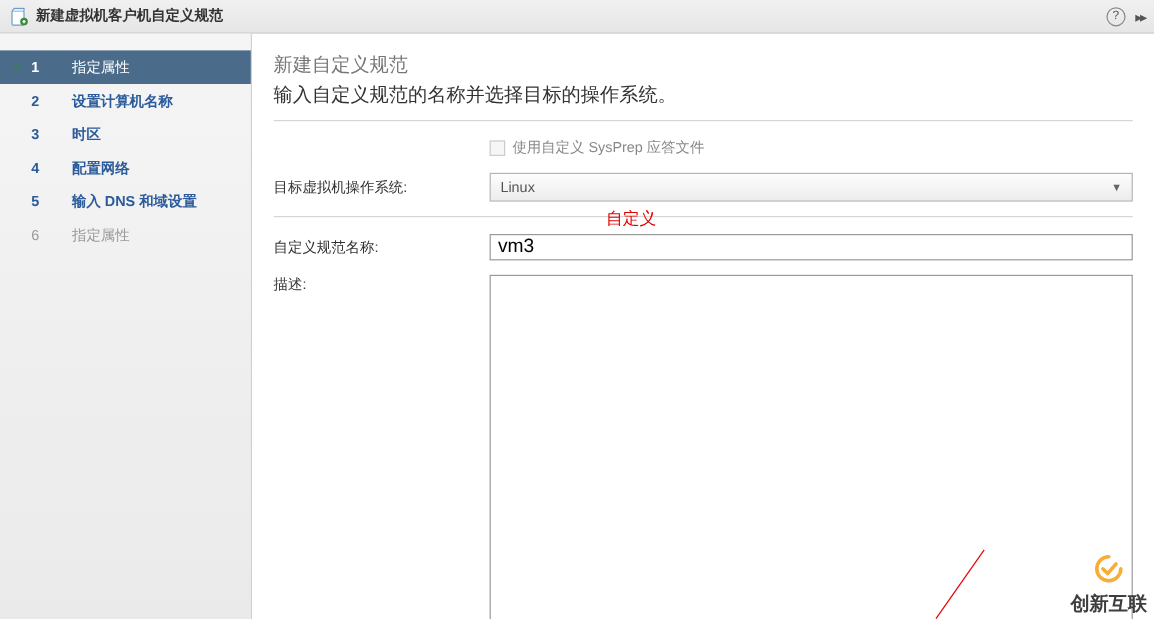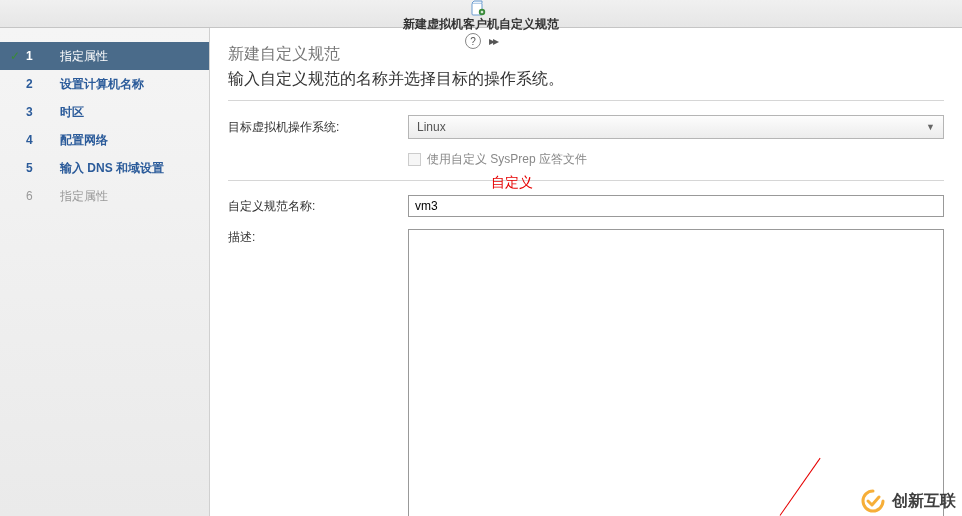--- a/index.html
+++ b/index.html
@@ -12,21 +12,20 @@
       overflow: hidden;
       position: relative;
     }
     .titlebar {
       background: linear-gradient(#f0f0f0, #e6e6e6);
       border-bottom: 1px solid #c5c5c5;
       height: 28px;
       display: flex;
       align-items: center;
       padding: 0 8px;
-      flex-direction: column;
     }
     .titlebar-icon {
       width: 16px; height: 16px;
       margin-right: 6px;
       display: flex; align-items: center; justify-content: center;
     }
     .titlebar-title {
       font-weight: bold;
       color: #333;
       flex: 1;
@@ -152,21 +151,21 @@
       width: 13px; height: 13px;
       border: 1px solid #ccc;
       background: #f6f6f6;
       margin-right: 6px;
     }
     .text-input {
       width: 100%;
       height: 22px;
       border: 1px solid #999;
       padding: 0 6px;
-      font-size: 12px;
+      font-size: 16px;
       font-family: inherit;
     }
     .textarea {
       width: 100%;
       height: 288px;
       border: 1px solid #999;
       padding: 4px 6px;
       font-size: 12px;
       font-family: inherit;
       resize: none;
@@ -184,20 +183,21 @@
       pointer-events: none;
     }
     .watermark {
       position: absolute;
       right: 6px;
       bottom: 2px;
       display: flex;
       align-items: center;
       gap: 6px;
       opacity: 0.9;
+      flex-direction: column;
     }
     .watermark-logo {
       width: 26px; height: 26px;
       position: relative;
     }
     .watermark-text {
       color: #2a2a2a;
       font-weight: bold;
       font-size: 16px;
     }
@@ -255,54 +255,54 @@
       <span class="step-label">指定属性</span>
     </div>
   </div>
 
   <div class="main">
     <div class="main-title">新建自定义规范</div>
     <div class="main-subtitle">输入自定义规范的名称并选择目标的操作系统。</div>
     <div class="divider"></div>
 
     <div class="form-row">
+      <div class="form-label"></div>
+      <div class="form-control checkbox-row">
+        <span class="checkbox"></span>
+        <span>使用自定义 SysPrep 应答文件</span>
+      </div>
+    </div>
+
+    <div class="form-row">
       <div class="form-label">目标虚拟机操作系统:</div>
       <div class="form-control">
         <div class="select">
           <span>Linux</span>
           <span class="select-arrow">▼</span>
         </div>
       </div>
     </div>
 
-    <div class="form-row">
-      <div class="form-label"></div>
-      <div class="form-control checkbox-row">
-        <span class="checkbox"></span>
-        <span>使用自定义 SysPrep 应答文件</span>
-      </div>
-    </div>
-
     <div class="divider"></div>
 
     <div class="form-row">
       <div class="form-label">自定义规范名称:</div>
       <div class="form-control">
         <input class="text-input" type="text" value="vm3" style="">
       </div>
     </div>
 
     <div class="form-row align-top">
       <div class="form-label">描述:</div>
       <div class="form-control">
         <textarea class="textarea" style=""></textarea>
       </div>
     </div>
 
-    <div class="annotation" style="left:281px; top:146px;">自定义</div>
+    <div class="annotation" style="left:295px; top:146px;">自定义</div>
     <div class="annotation-line" style="left:570px; top:487px; width:70px; transform:rotate(-55deg);"></div>
 
   </div>
 </div>
 
 <div class="watermark">
   <span class="watermark-logo">
     <svg width="26" height="26" viewBox="0 0 26 26">
       <path d="M13 3 A10 10 0 1 0 23 13" fill="none" stroke="#f6a623" stroke-width="3" stroke-linecap="round"></path>
       <path d="M8 13 L12 17 L19 9" fill="none" stroke="#f6a623" stroke-width="3" stroke-linecap="round" stroke-linejoin="round"></path>

